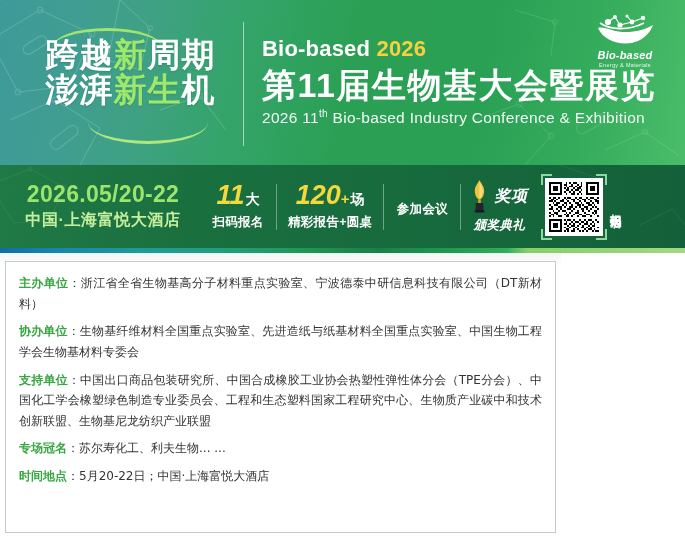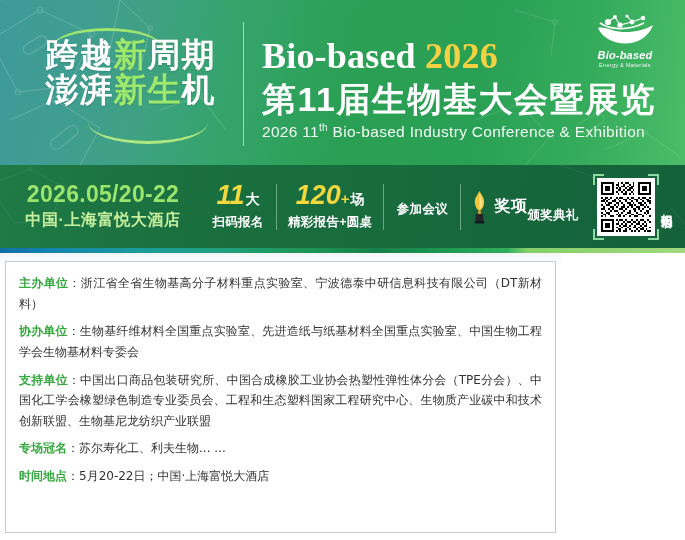--- a/index.html
+++ b/index.html
@@ -101,26 +101,25 @@
   }
 
   .titles {
     position: absolute;
     left: 262px;
     top: 38px;
     z-index: 3;
     color: #fff;
   }
   .title-en1 {
-    font-size: 36px;
+    font-size: 22px;
     font-weight: 700;
     letter-spacing: .2px;
     line-height: 1;
     white-space: nowrap;
-    font-family: Liberation Serif, serif;
   }
   .title-en1 .yr { color: #f5d142; }
   .title-cn {
     margin-top: 7px;
     font-size: 34px;
     font-weight: 700;
     letter-spacing: 1.5px;
     line-height: 1.1;
     white-space: nowrap;
   }
@@ -238,23 +237,24 @@
     z-index: 2;
     width: 1px;
     height: 46px;
     background: rgba(255,255,255,.38);
   }
 
   .sb-award {
     position: relative;
     z-index: 2;
     display: flex;
-    flex-direction: row;
-    align-items: flex-end;
+    flex-direction: column;
+    align-items: center;
     padding: 0 10px;
+    font-style: italic;
   }
   .sb-award-row { display: flex; align-items: center; gap: 6px; }
   .sb-award-title {
     color: #ffffff;
     font-size: 16px;
     font-weight: 700;
     letter-spacing: .5px;
   }
   .sb-award-cap {
     color: #ffffff;

